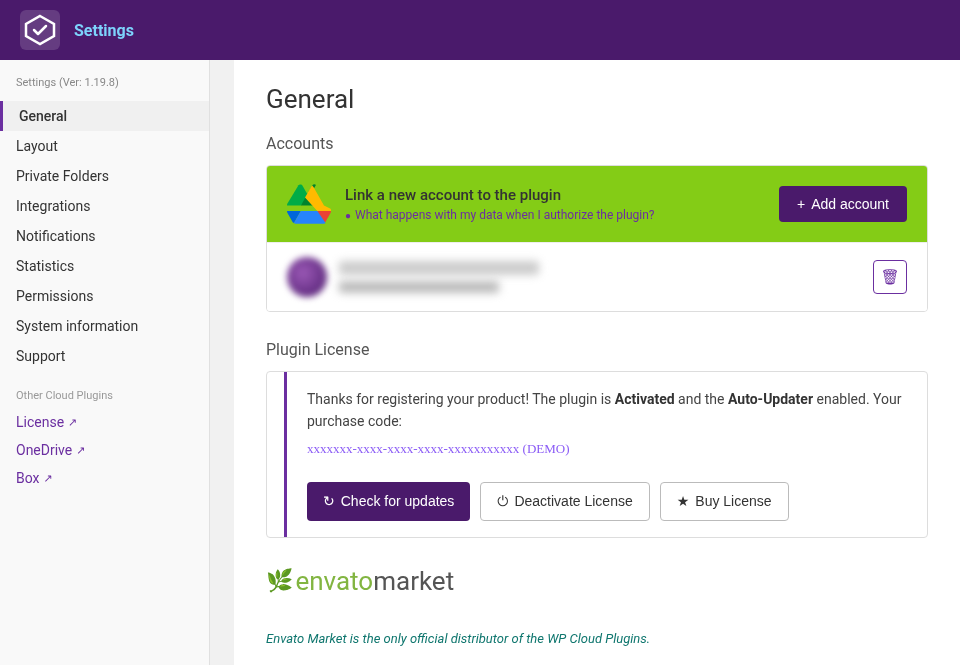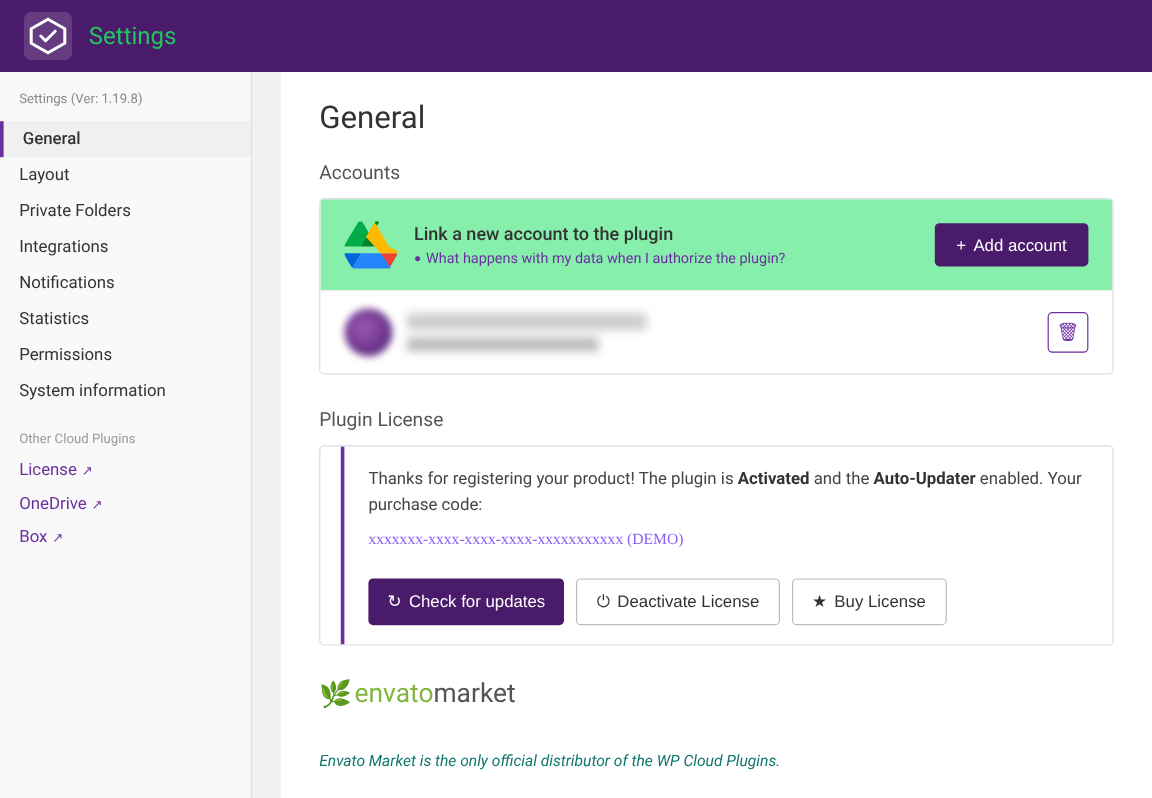--- a/index.html
+++ b/index.html
@@ -12,23 +12,23 @@
       align-items: center;
       padding: 0 20px;
       height: 60px;
     }
     .app-header .logo-icon {
       width: 40px;
       height: 40px;
       margin-right: 14px;
     }
     .app-header h1 {
-      font-size: 20px;
-      font-weight: 400;
-      color: #22c55e;
+      font-size: 16px;
+      font-weight: 700;
+      color: #7dd3fc;
     }
 
     .layout {
       display: flex;
       min-height: calc(100vh - 60px);
       gap: 24px;
     }
 
     .sidebar {
       width: 210px;
@@ -97,21 +97,21 @@
       border: 1px solid #ddd;
       border-radius: 4px;
       margin-bottom: 8px;
       overflow: hidden;
     }
     .link-account-row {
       display: flex;
       align-items: center;
       justify-content: space-between;
       padding: 16px 20px;
-      background: #86efac;
+      background: #84cc16;
     }
     .link-account-left {
       display: flex;
       align-items: center;
       gap: 14px;
     }
     .gdrive-icon {
       width: 44px;
       height: 44px;
       flex-shrink: 0;
@@ -261,21 +261,21 @@
       display: flex;
       align-items: center;
       gap: 2px;
       margin-bottom: 6px;
     }
     .envato-icon {
       color: #82b541;
       font-size: 22px;
     }
     .envato-text-market {
-      font-size: 22px;
+      font-size: 26px;
       font-weight: 400;
     }
     .envato-text-envato { color: #82b541; }
     .envato-text-rest { color: #555; }
     .envato-sub {
       font-size: 13px;
       color: #0f766e;
       font-style: italic;
       margin-top: 35px;
     }
@@ -298,20 +298,21 @@
     <div class="sidebar-version">Settings (Ver: 1.19.8)</div>
 
     <a class="sidebar-item active">General</a>
     <a class="sidebar-item">Layout</a>
     <a class="sidebar-item">Private Folders</a>
     <a class="sidebar-item">Integrations</a>
     <a class="sidebar-item">Notifications</a>
     <a class="sidebar-item">Statistics</a>
     <a class="sidebar-item">Permissions</a>
     <a class="sidebar-item">System information</a>
+    <a class="sidebar-item">Support</a>
 
     <div class="sidebar-section-label">Other Cloud Plugins</div>
 
     <a class="sidebar-link">
       <span>License</span>
       <span class="external-icon">↗</span>
     </a>
     <a class="sidebar-link">
       <span>OneDrive</span>
       <span class="external-icon">↗</span>

